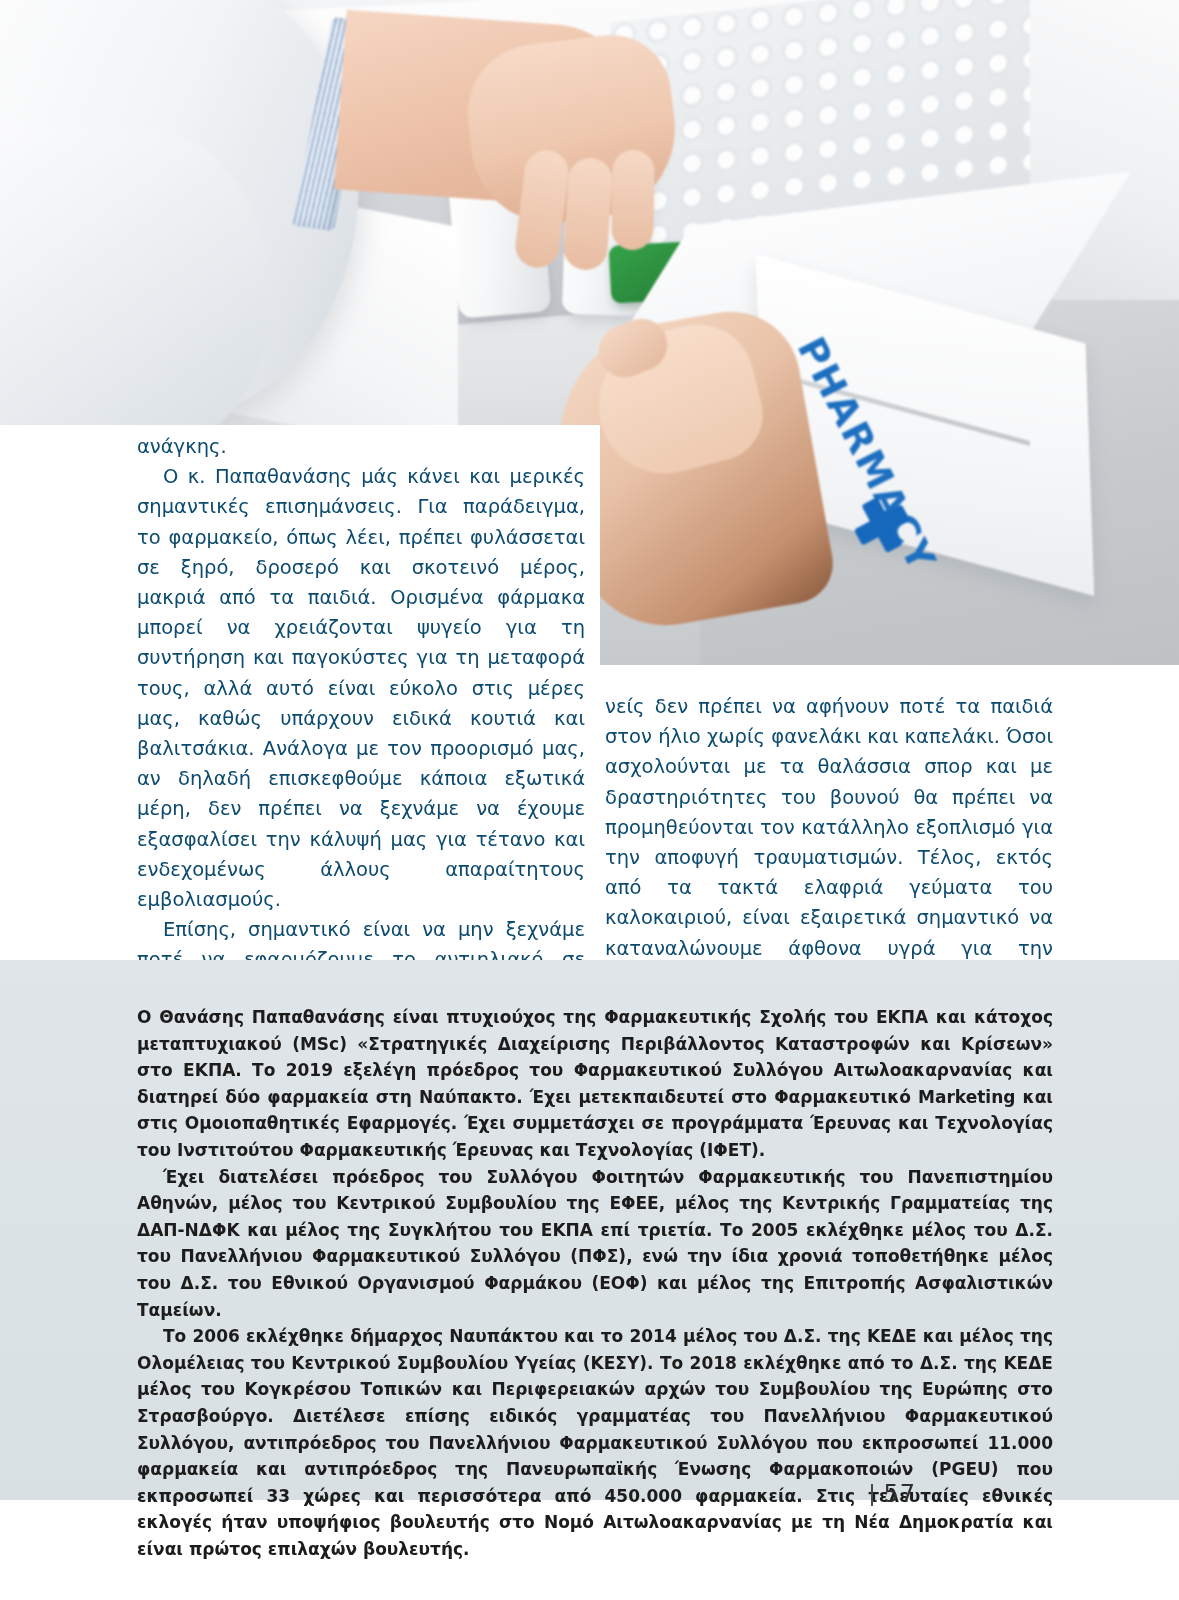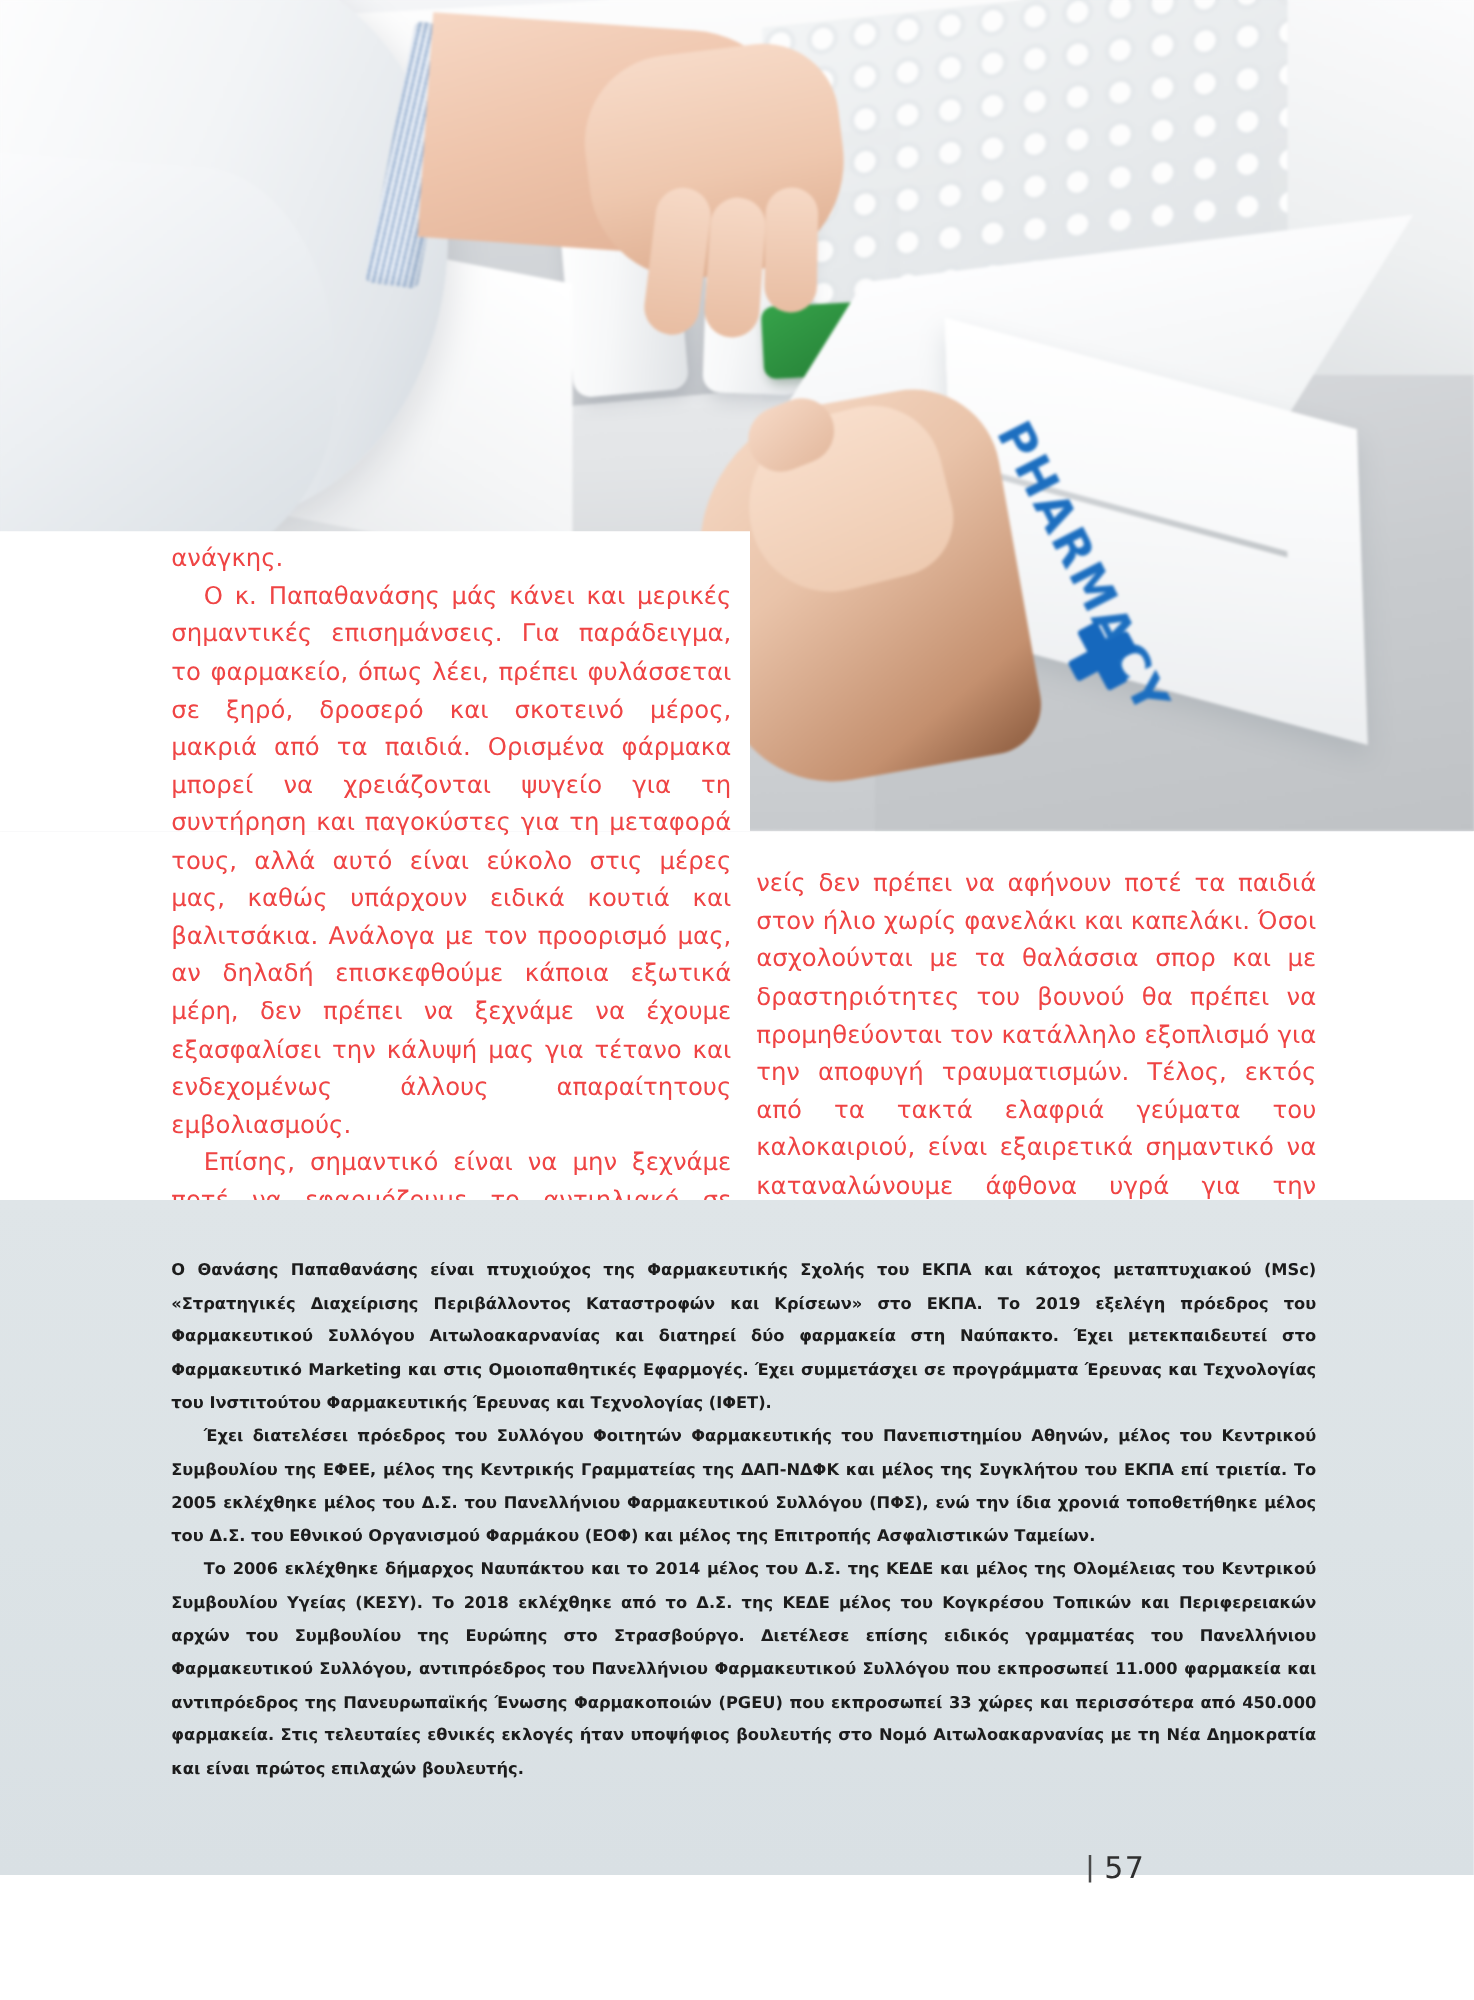--- a/index.html
+++ b/index.html
@@ -292,21 +292,21 @@
     left: 0; top: 0;
     width: 1179px; height: 940px;
     z-index: 6;
     pointer-events: none;
   }
   .col {
     position: absolute;
     font-family: "DejaVu Sans", "Liberation Sans", sans-serif;
     font-size: 19.5px;
     line-height: 30.2px;
-    color: #ef4444;
+    color: #0c4a6e;
     text-align: justify;
     pointer-events: auto;
     -webkit-hyphens: none;
     hyphens: none;
   }
   #col-left  { left: 137px; top: 432px; width: 448px; }
   #col-right { left: 605px; top: 692px; width: 448px; }
   .col p { margin: 0; }
   .col p.indent { text-indent: 26px; }
   .endmark {
@@ -332,21 +332,21 @@
     font-size: 25px;
     font-weight: 400;
     letter-spacing: 1.6px;
     color: #2d8296;
   }
   #bio-body {
     position: absolute;
     left: 137px; top: 44px;
     width: 916px;
     font-family: "DejaVu Sans", "Liberation Sans", sans-serif;
-    font-size: 13px;
+    font-size: 17px;
     line-height: 26.6px;
     font-weight: 700;
     color: #1c1c1c;
     text-align: justify;
   }
   #bio-body p { margin: 0; }
   #bio-body p.indent { text-indent: 26px; }
 
   
   #footer {

